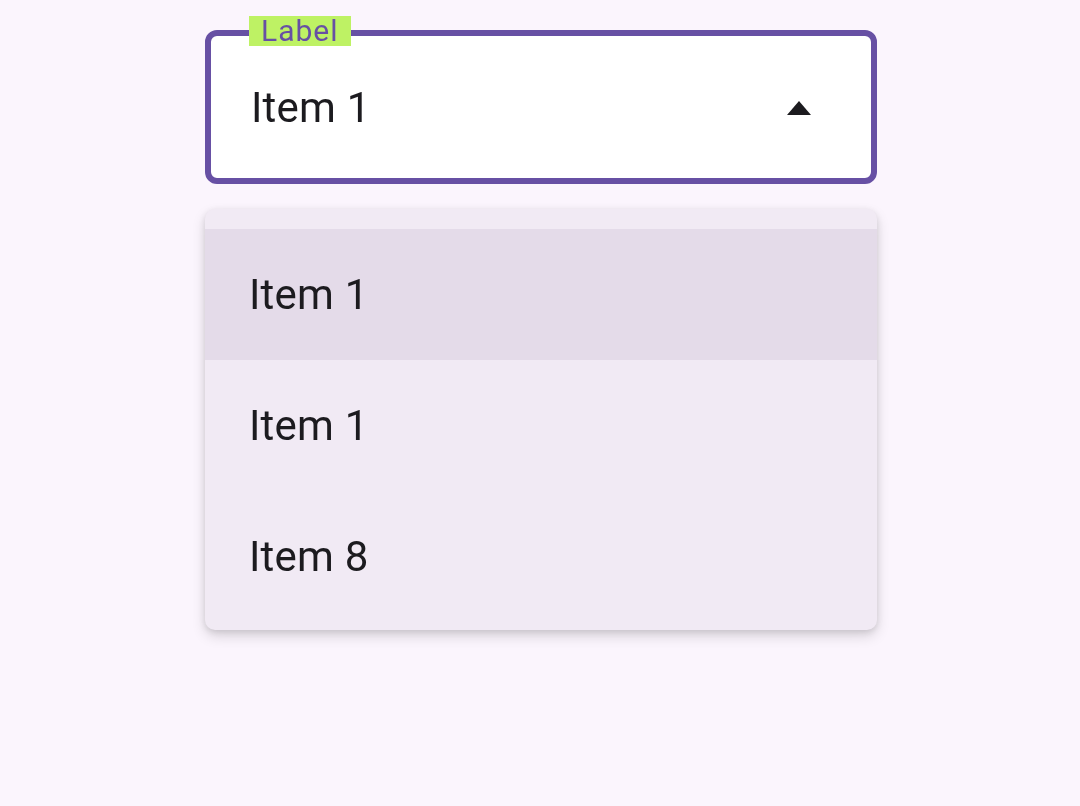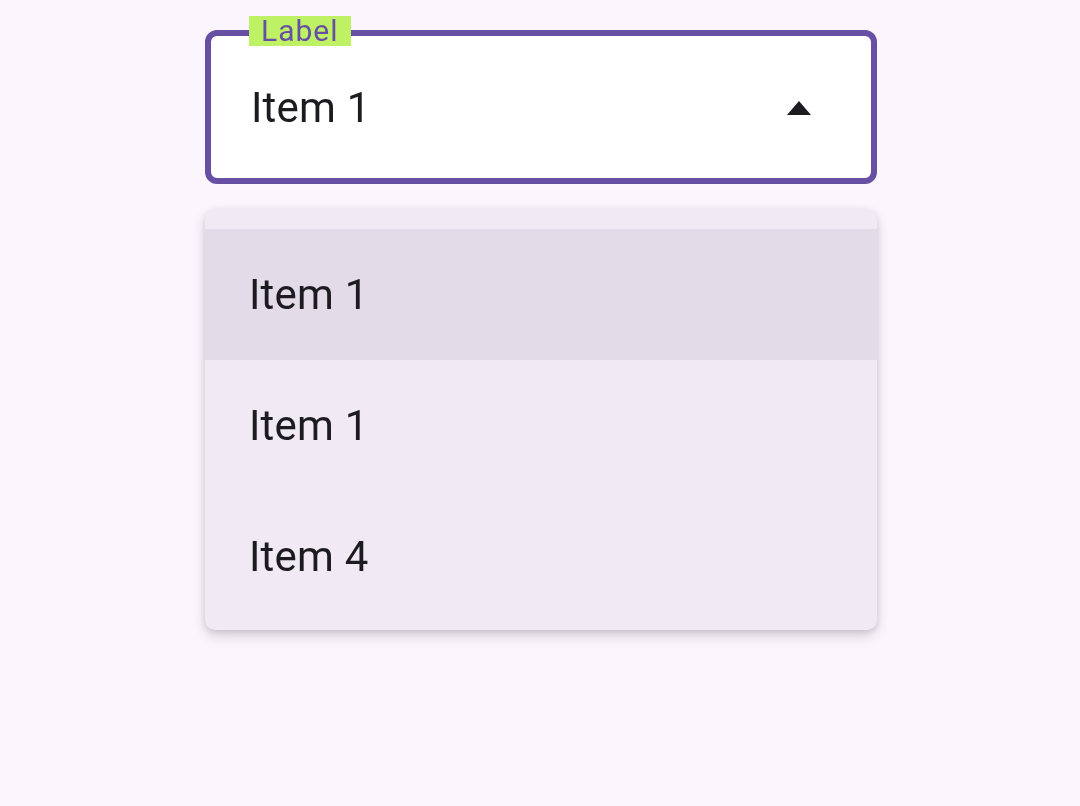--- a/index.html
+++ b/index.html
@@ -89,15 +89,15 @@
 </div>
 
 <ul class="menu" role="listbox">
   <li class="item selected" role="option">
       <span>Item 1</span>
     </li>
   <li class="item" role="option">
       <span>Item 1</span>
     </li>
   <li class="item" role="option">
-      <span>Item 4</span>
+      <span>Item 8</span>
     </li>
 </ul>
 
 </body></html>

